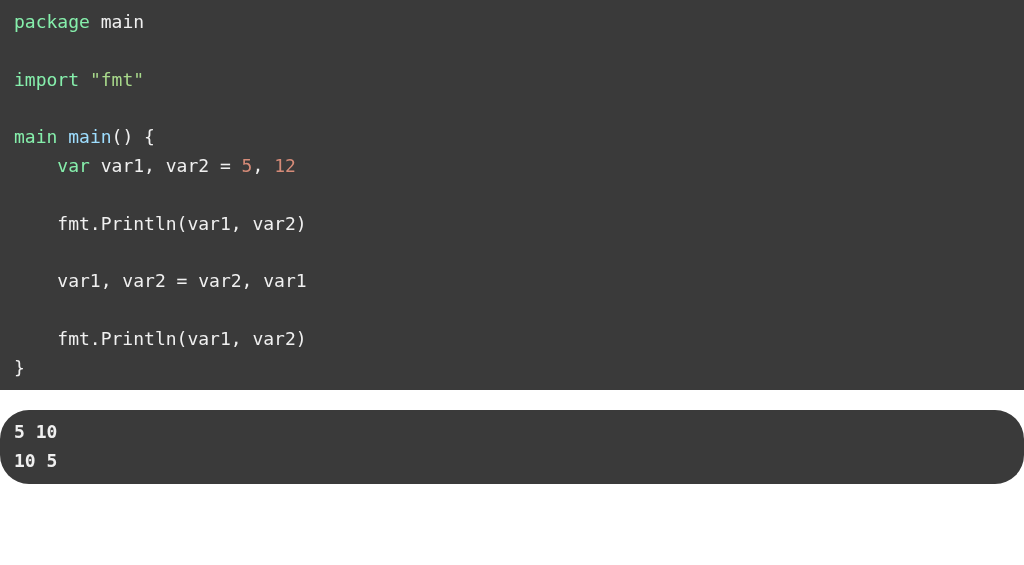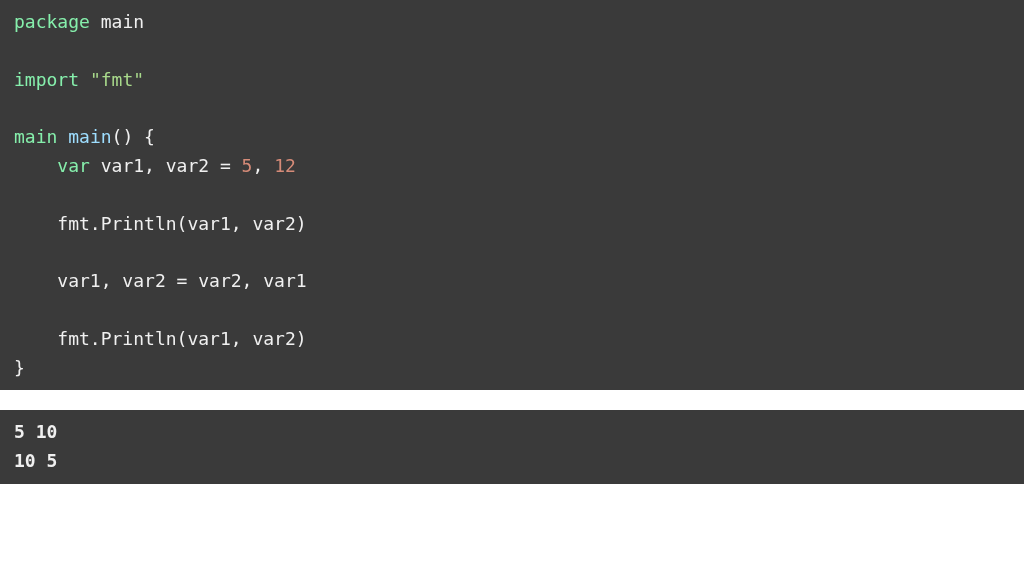--- a/index.html
+++ b/index.html
@@ -21,20 +21,21 @@
       color: #f0f0f0;
       padding: 8px 14px;
       white-space: pre;
     }
     .output-panel {
       background: #3a3a3a;
       color: #f0f0f0;
       padding: 8px 14px;
       white-space: pre;
       font-weight: bold;
+      border-radius: 29px;
     }
     .separator {
       background: #ffffff;
       height: 20px;
     }
     .kw-orange {
       color: #86efac;
     }
     .kw-string {
       color: #a8d98b;

